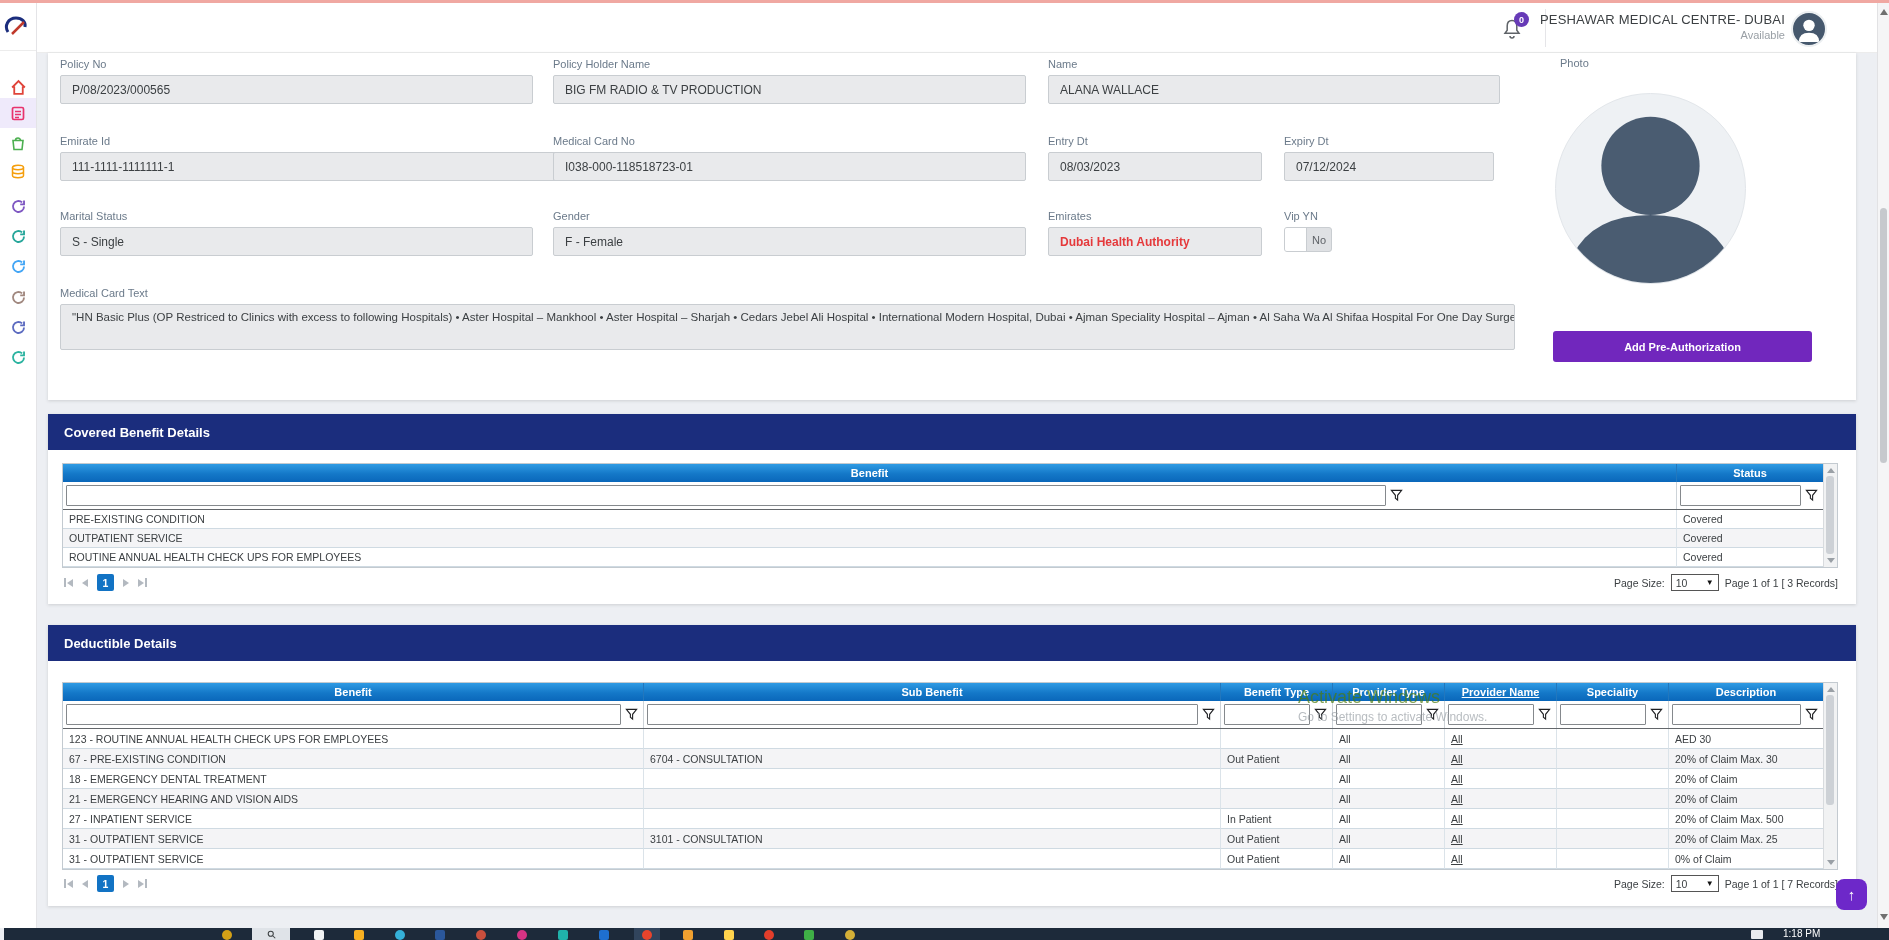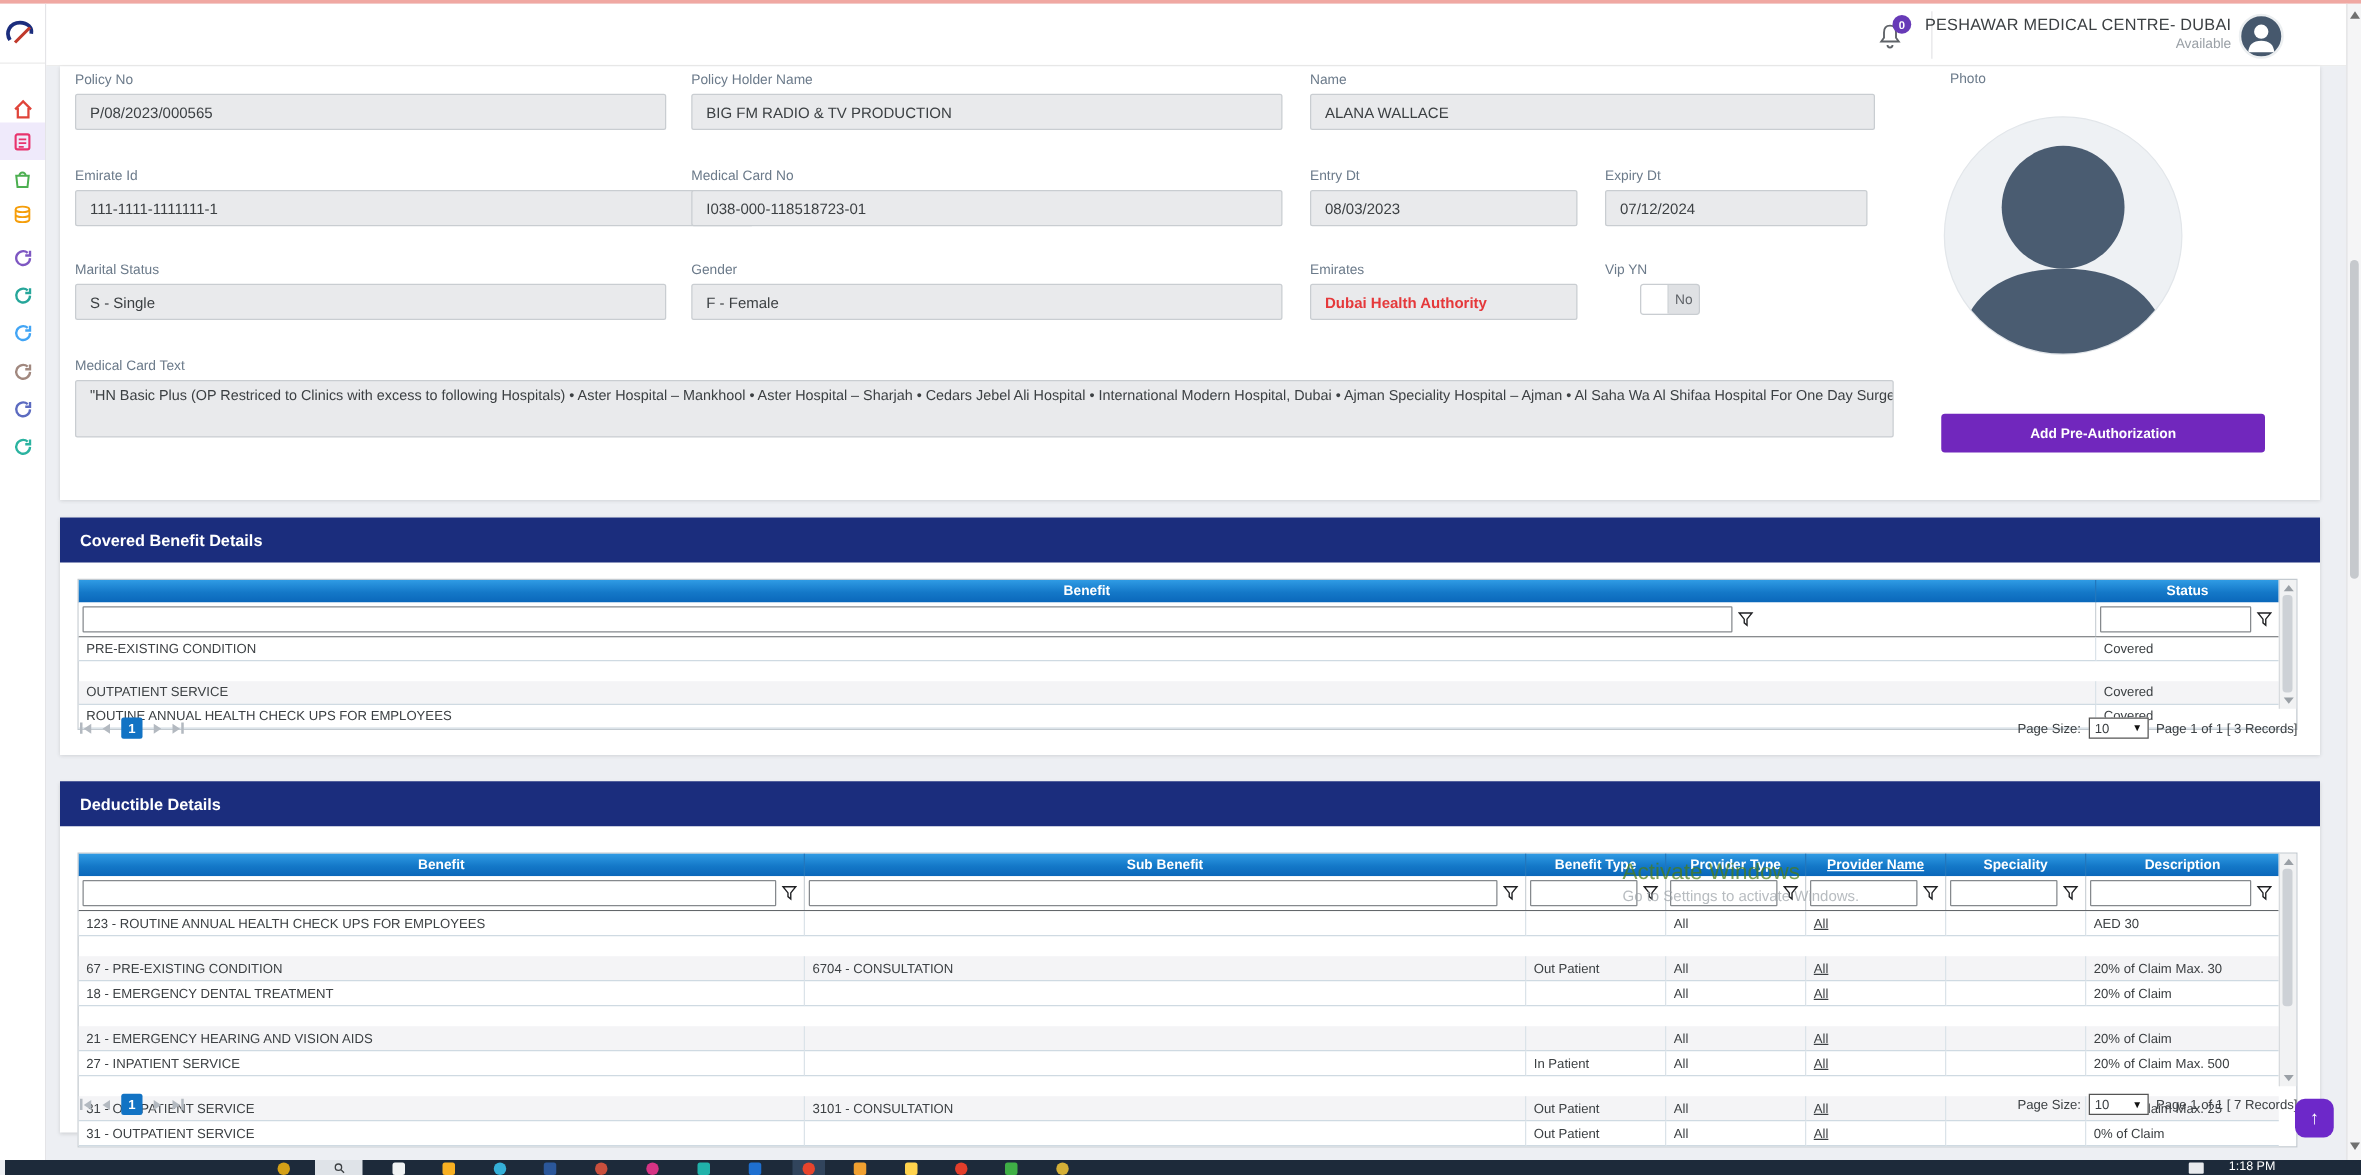--- a/index.html
+++ b/index.html
@@ -32,21 +32,21 @@
   .main{position:absolute;left:37px;top:53px;width:1840px;height:875px;background:#edeff3;}
   .card{position:absolute;background:#fff;box-shadow:0 1px 3px rgba(60,64,67,.18);}
 
   
   .fld{position:absolute;}
   .lbl{font-size:11px;color:#6b7a8a;margin-bottom:5px;}
   .box{background:#e9eaec;border:1px solid #c9cdd1;border-radius:2px;font-size:12px;color:#3c4043;
        display:flex;align-items:center;padding:0 11px;height:29px;box-sizing:border-box;}
   .box.red{color:#e5393b;font-weight:bold;}
   .mct{height:46px;align-items:flex-start;padding-top:5px;font-size:11.5px;line-height:15px;white-space:nowrap;overflow:hidden;}
-  .toggle{display:flex;width:46px;height:23px;border:1px solid #c9cdd1;border-radius:3px;overflow:hidden;background:#dfe1e4;margin-left:28px;}
+  .toggle{display:flex;width:46px;height:23px;border:1px solid #c9cdd1;border-radius:3px;overflow:hidden;background:#dfe1e4;}
   .knob{width:21px;background:#fff;border-right:1px solid #c9cdd1;}
   .tog-lab{flex:1;display:flex;align-items:center;justify-content:center;font-size:11px;color:#5f6368;}
   .photo-circle{position:absolute;left:1507px;top:40px;width:191px;height:191px;border-radius:50%;background:#eef1f4;
                 border:1px solid #e2e6ea;overflow:hidden;box-sizing:border-box;}
   .btn-preauth{position:absolute;left:1505px;top:278px;width:259px;height:31px;background:#7127bd;border-radius:3px;
                color:#fff;font-size:11px;font-weight:bold;display:flex;align-items:center;justify-content:center;}
 
   
   .sec-bar{height:36px;background:#1b2d7d;color:#fff;font-size:13px;font-weight:bold;display:flex;align-items:center;padding-left:16px;}
 
@@ -56,21 +56,21 @@
   .tbl-scroll{width:13px;background:#f1f2f3;border-left:1px solid #d8dbde;position:relative;}
   .thead{display:flex;height:18px;background:linear-gradient(180deg,#2f9be4 0%,#1478c8 55%,#0a67ba 100%);}
   .th{color:#fff;font-weight:bold;font-size:11px;text-align:center;line-height:18px;border-right:1px solid #2277bd;box-sizing:border-box;
       white-space:nowrap;overflow:hidden;}
   .frow{display:flex;height:27px;align-items:center;border-bottom:1px solid #63676b;background:#fff;}
   .fcell{height:100%;display:flex;align-items:center;padding:0 3px;border-right:1px solid #cdd3d8;box-sizing:border-box;gap:2px;}
   .fin{height:19px;border:1px solid #85898d;background:#fff;flex:1;min-width:0;border-radius:1px;}
   .fin.fixed{flex:0 0 1318px;}
   .funnel{flex:0 0 17px;display:flex;align-items:center;justify-content:center;}
   .drow{display:flex;font-size:10.5px;color:#3c4043;background:#fff;}
-  .drow.alt{background:#f4f4f6;margin-top:16px;}
+  .drow.alt{background:#f4f4f6;}
   .rh18{height:19px;}
   .rh20{height:20px;}
   .dcell{display:flex;align-items:center;padding:0 6px;border-right:1px solid #dbe3e9;border-bottom:1px solid #cfdae2;
          box-sizing:border-box;white-space:nowrap;overflow:hidden;}
   .cc1{width:1614px;} .cc2{width:146px;border-right:none !important;}
   .dc1{width:581px;} .dc2{width:577px;} .dc3{width:112px;} .dc4{width:112px;} .dc5{width:112px;text-decoration:underline;} .dc6{width:112px;}
   .dc7{width:154px;border-right:none !important;}
 
   
   .ts-up{position:absolute;top:4px;left:3px;width:0;height:0;border-left:4px solid transparent;border-right:4px solid transparent;border-bottom:5px solid #9aa0a6;}

